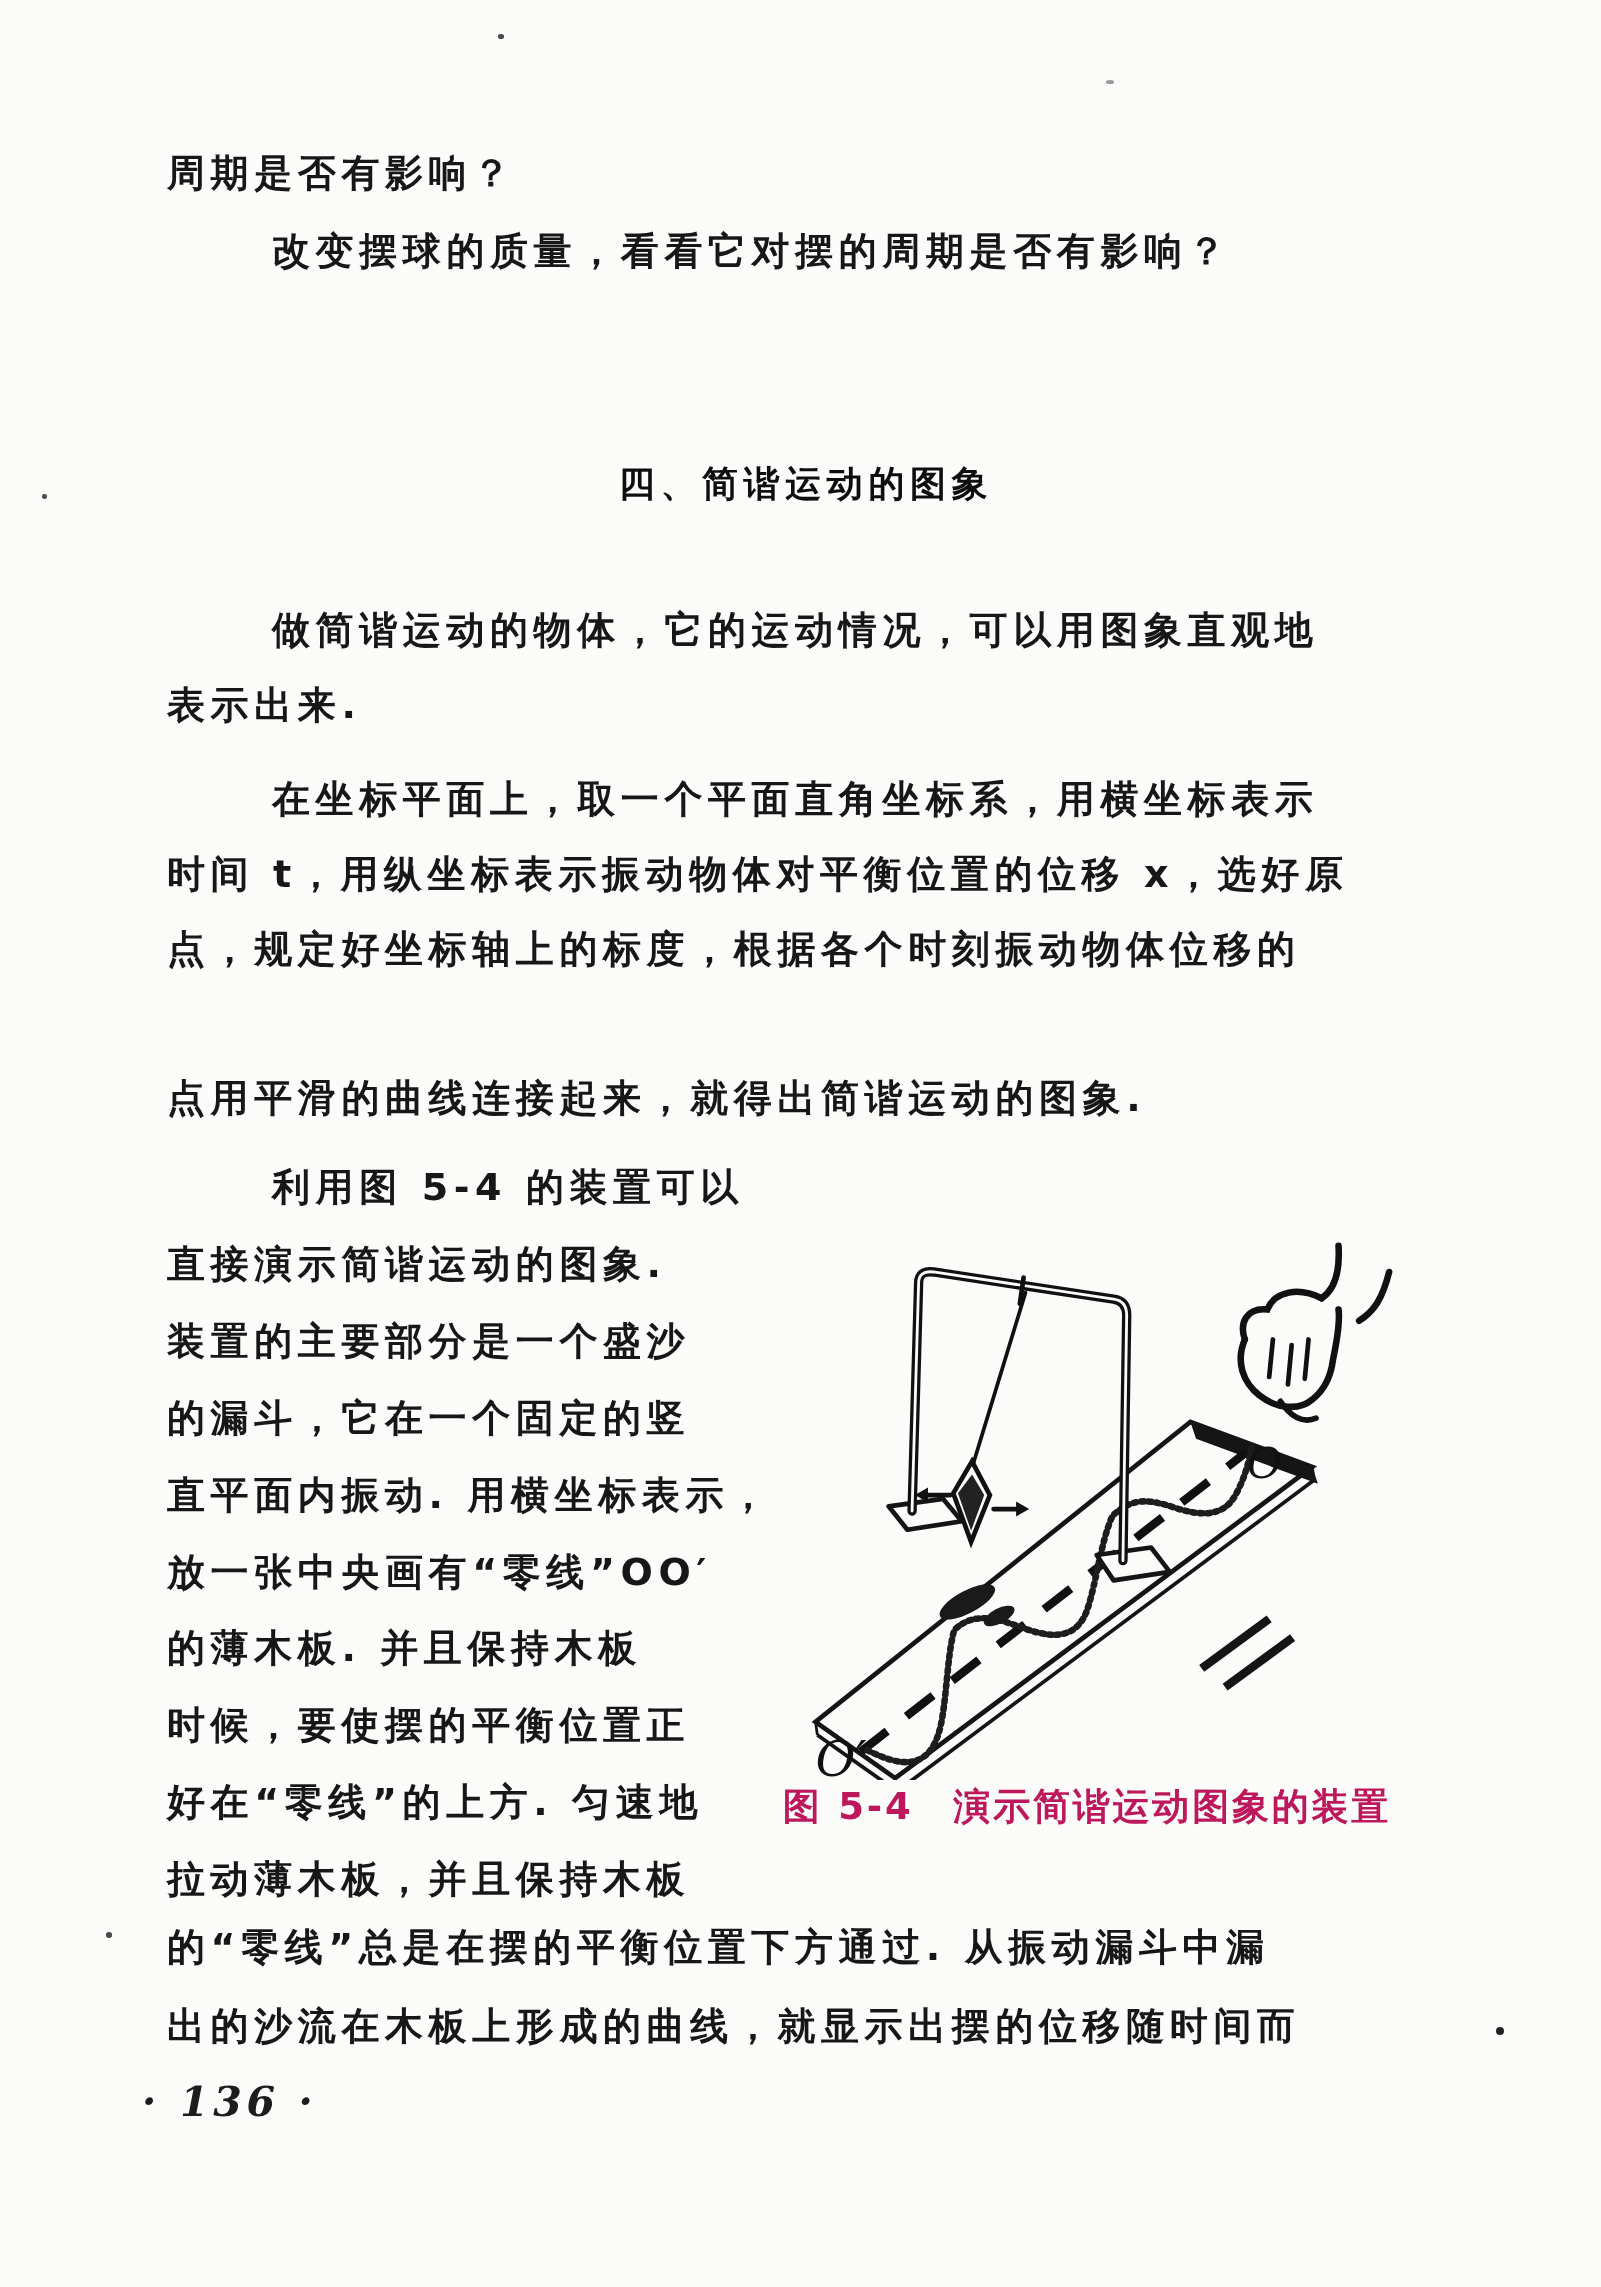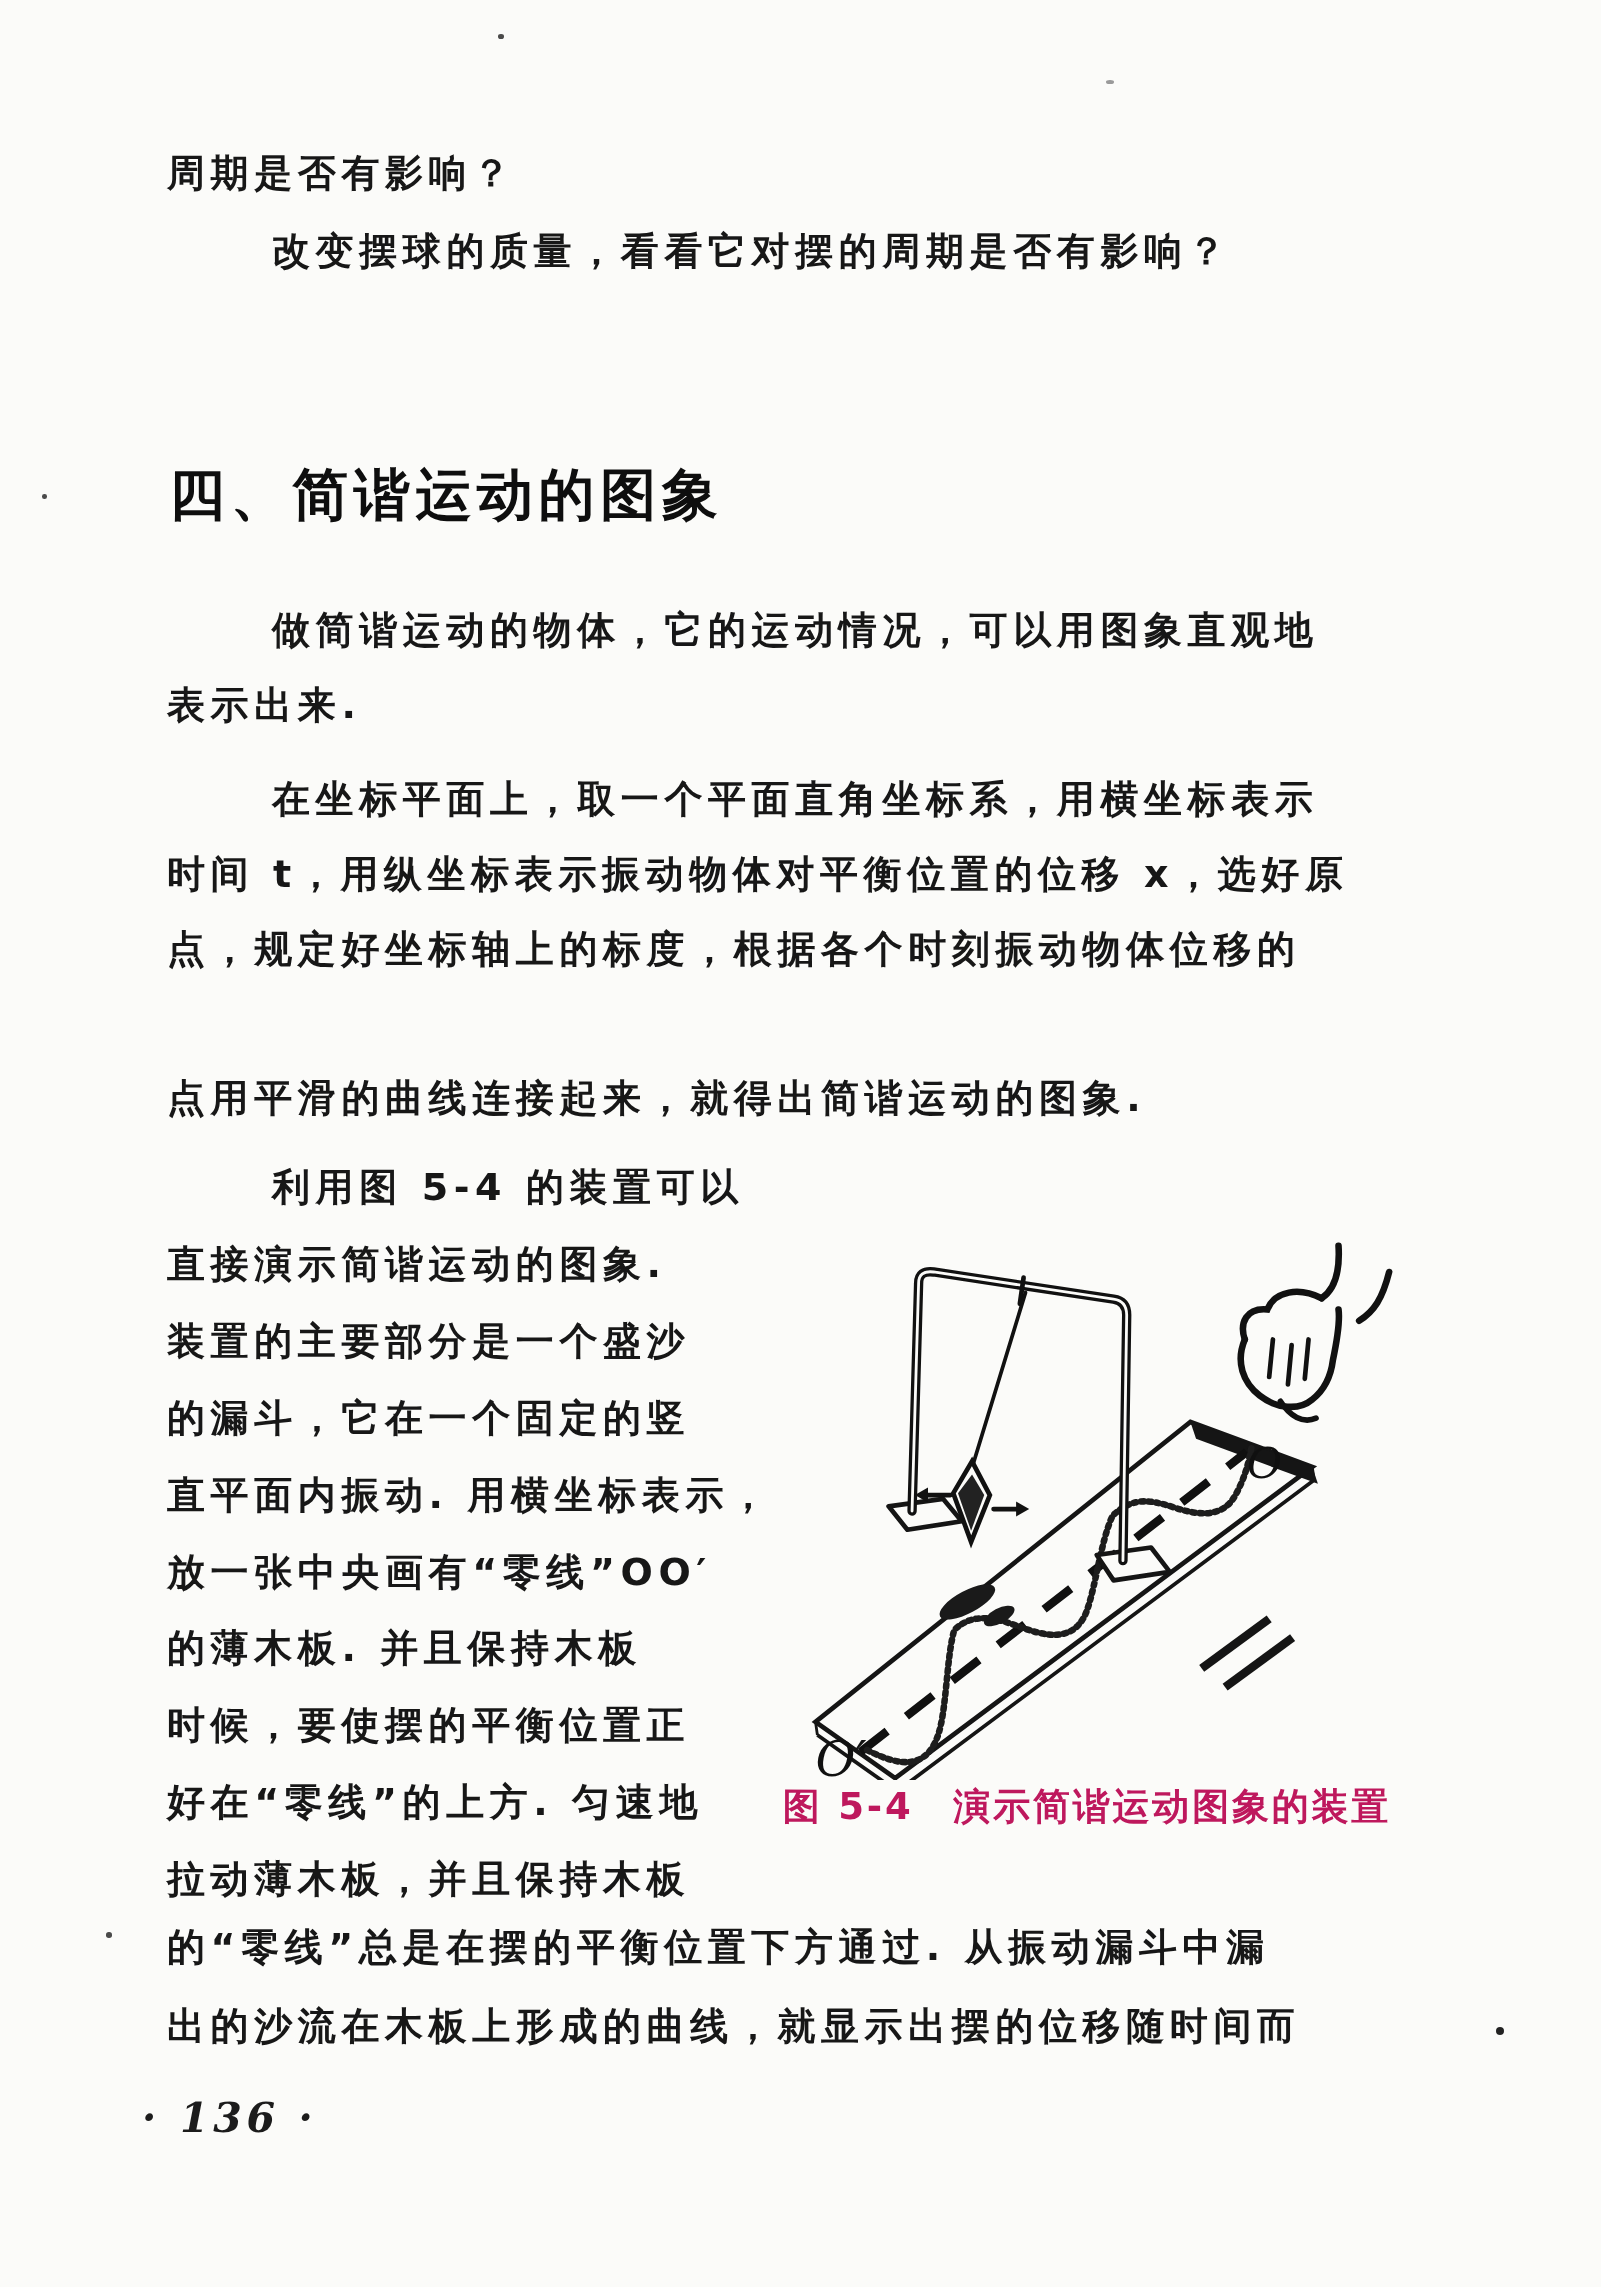--- a/index.html
+++ b/index.html
@@ -1,21 +1,21 @@
 <!DOCTYPE html>
 <html style="font-size:15px"><head>
 <meta charset="utf-8">
 <style>
   html,body{margin:0;padding:0;}
   body{width:1601px;height:2288px;position:relative;background:#fbfbf9;overflow:hidden;}
   .page{position:absolute;inset:0;font-family:"DejaVu Sans",sans-serif;color:#161616;}
   .line{position:absolute;font-weight:700;font-size:38px;letter-spacing:5.6px;line-height:1.15;white-space:nowrap;color:#171717;}
-  .heading{font-size:56px;letter-spacing:5.6px;font-weight:800;text-align:left;color:#0e0e0e;}
+  .heading{font-size:36px;letter-spacing:5.6px;font-weight:800;text-align:center;color:#0e0e0e;}
   .caption{position:absolute;font-weight:800;font-size:37px;letter-spacing:2.8px;text-align:center;white-space:nowrap;color:#be185d;}
-  .pagenum{position:absolute;font-family:"DejaVu Serif",serif;font-style:italic;font-weight:700;font-size:41px;letter-spacing:4.7px;color:#1c1c1c;margin-top:16px;}
+  .pagenum{position:absolute;font-family:"DejaVu Serif",serif;font-style:italic;font-weight:700;font-size:41px;letter-spacing:4.7px;color:#1c1c1c;}
   .speck{position:absolute;border-radius:50%;background:#4a4a4a;}
   svg text{font-family:"DejaVu Serif",serif;font-style:italic;fill:#101010;}
 </style>
 </head>
 <body>
 
 <div class="page">
 
   <div class="line" style="top:152px;left:167px">周期是否有影响？</div>
   <div class="line" style="top:230px;left:272px">改变摆球的质量，看看它对摆的周期是否有影响？</div>

